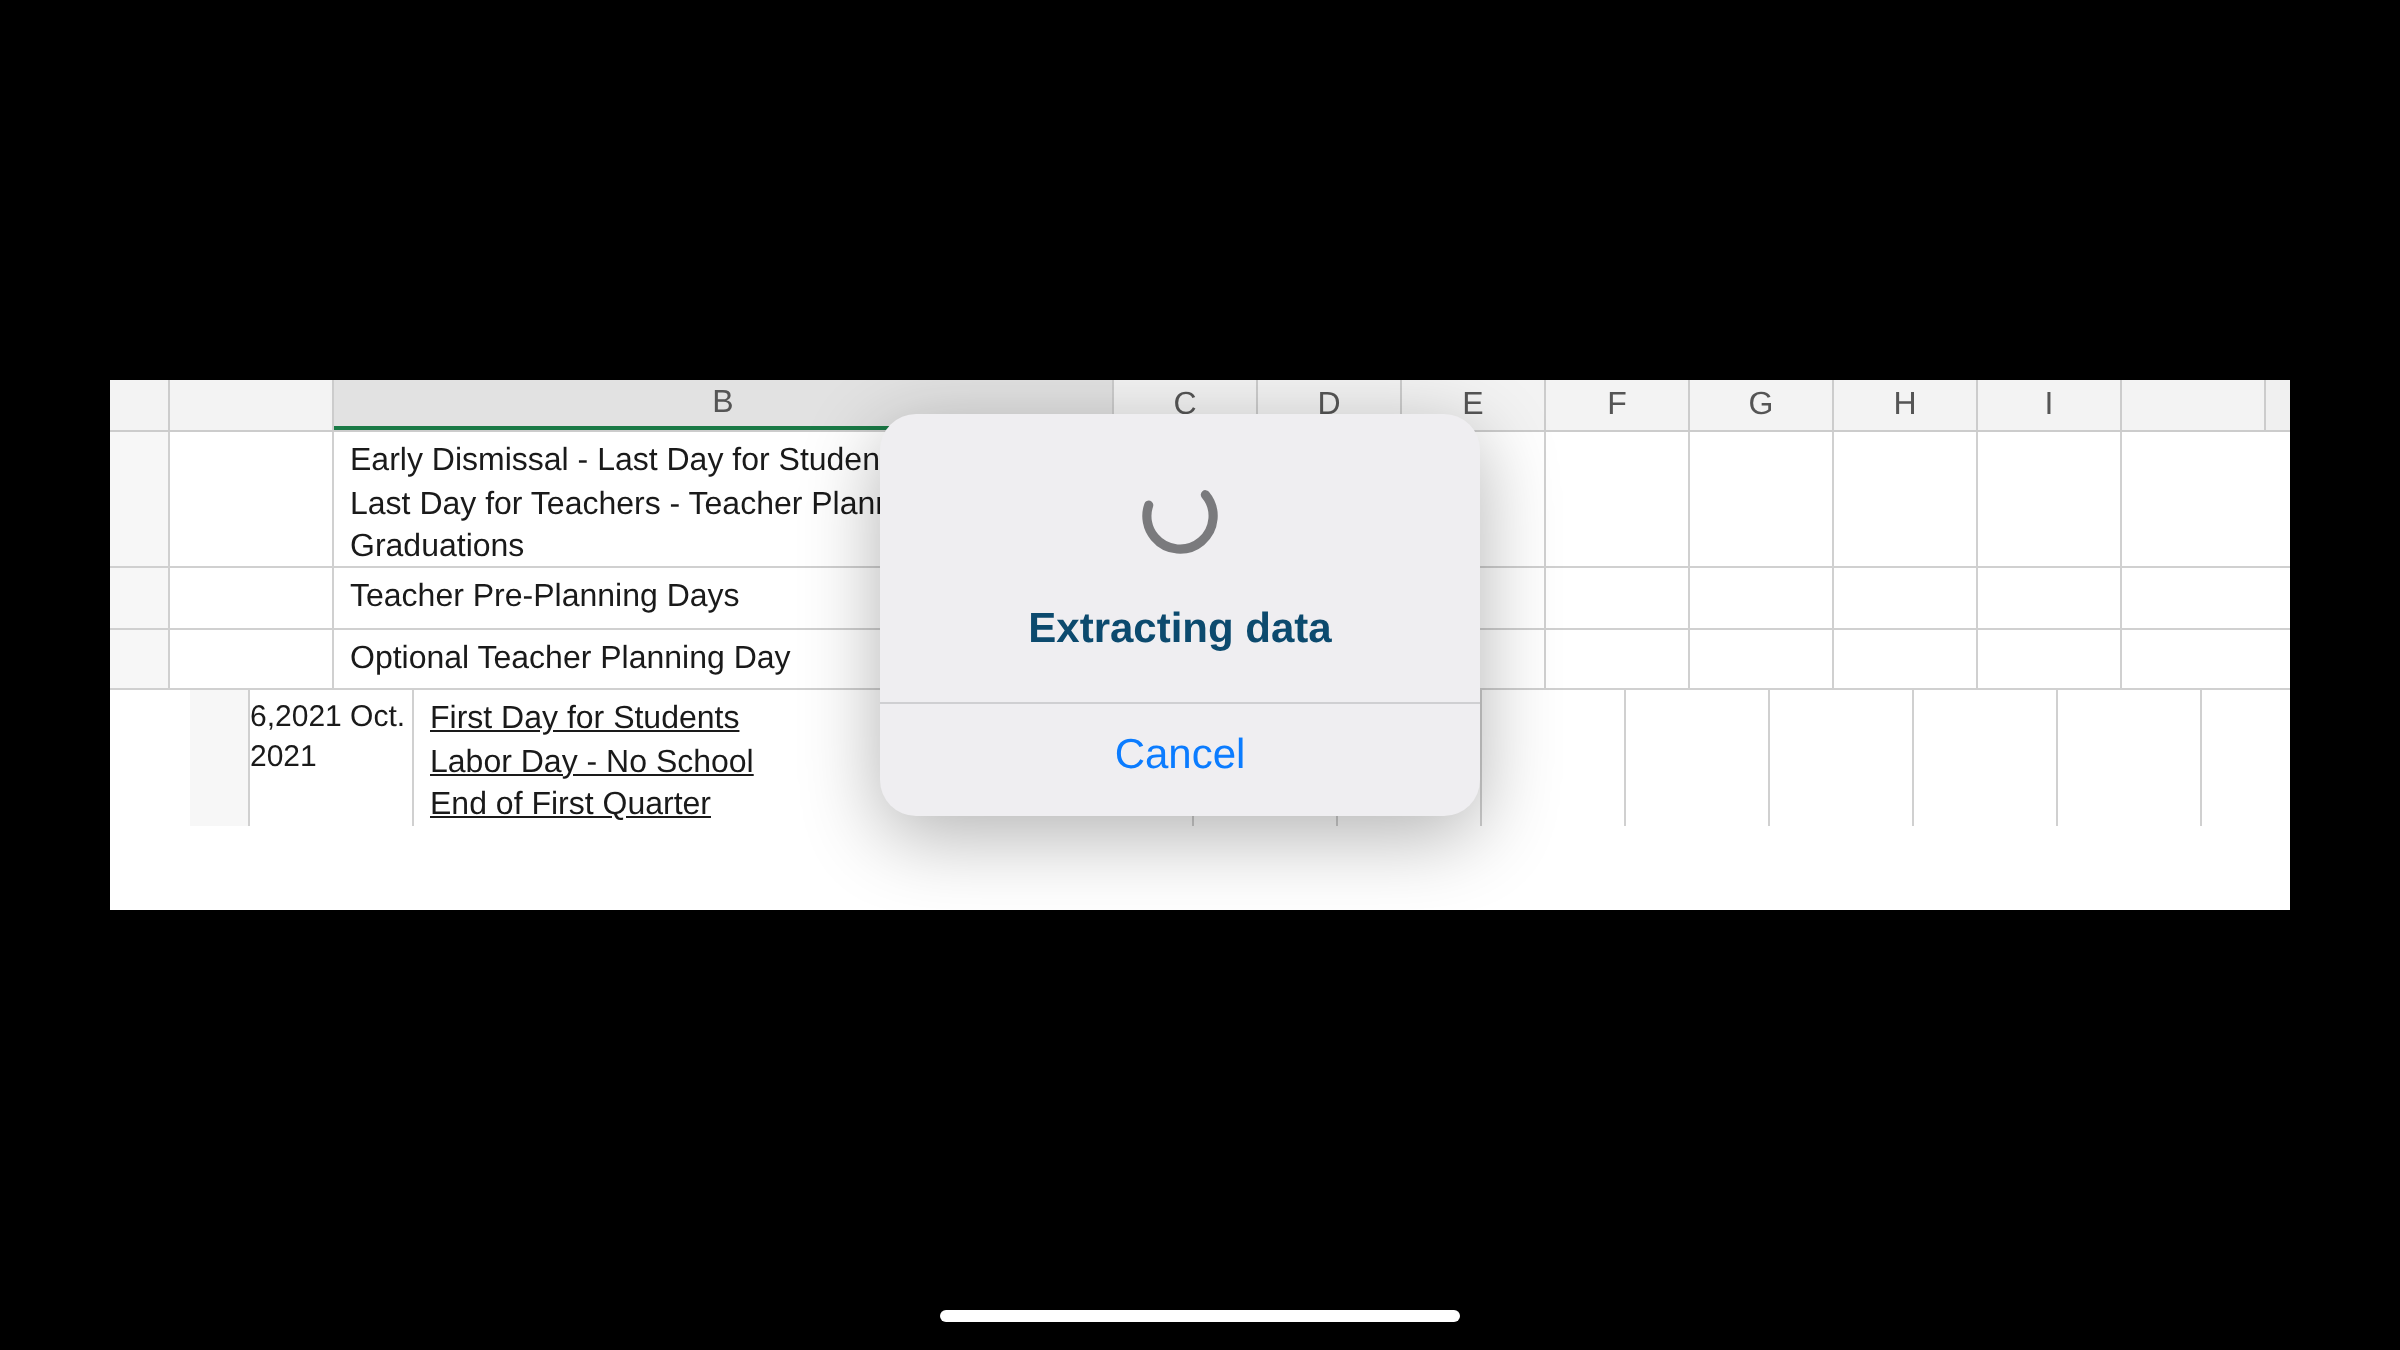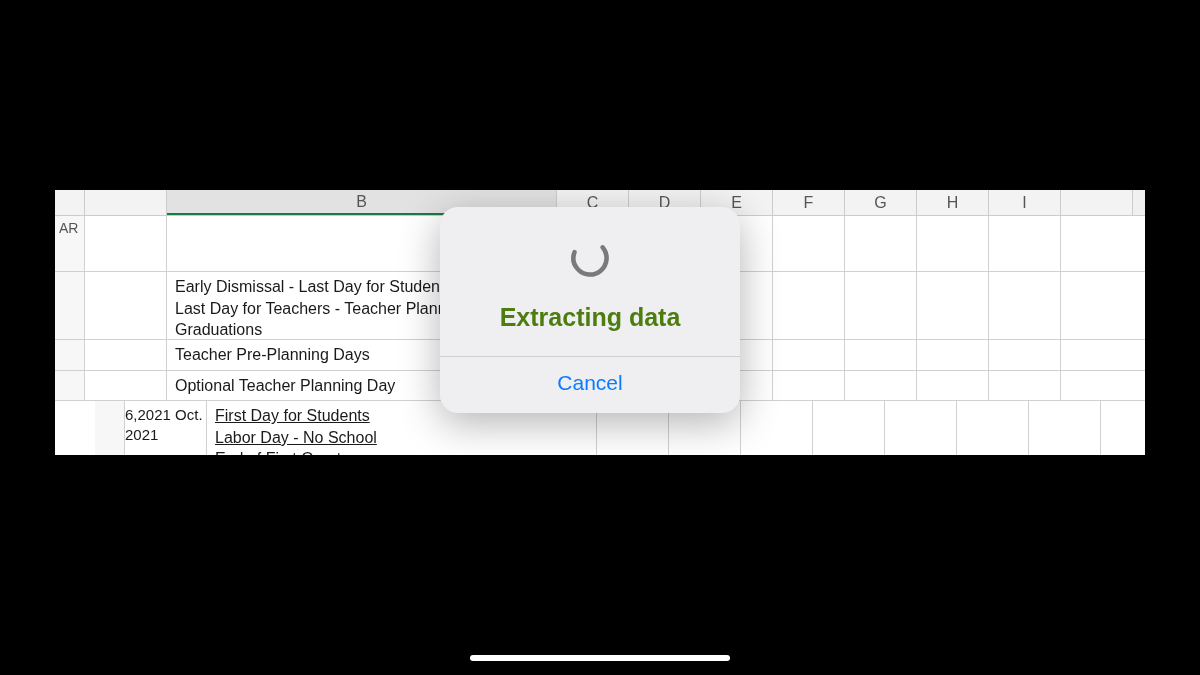--- a/index.html
+++ b/index.html
@@ -98,23 +98,23 @@
       align-items: center;
       padding: 28px 20px 24px 20px;
     }
     .spinner {
       width: 46px;
       height: 46px;
       margin-bottom: 22px;
     }
     .spinner svg { width: 100%; height: 100%; }
     .modal-title {
-      font-size: 25px;
+      font-size: 21px;
       font-weight: 600;
-      color: #4d7c0f;
+      color: #0c4a6e;
     }
     .modal-sep {
       height: 1px;
       background: #cfcfd2;
       width: 100%;
     }
     .modal-cancel {
       width: 100%;
       text-align: center;
       padding: 14px 0 18px 0;
@@ -146,34 +146,20 @@
     <div class="col-header col-narrow">D</div>
     <div class="col-header col-narrow">E</div>
     <div class="col-header col-narrow">F</div>
     <div class="col-header col-narrow">G</div>
     <div class="col-header col-narrow">H</div>
     <div class="col-header col-narrow">I</div>
     <div class="col-header col-narrow"></div>
   </div>
 
   <div class="rows">
-    <div class="row tall1">
-      <div class="rowhead">
-          <span>AR</span>
-        </div>
-      <div class="cell col-a"></div>
-      <div class="cell col-b"></div>
-      <div class="cell col-narrow"></div>
-      <div class="cell col-narrow"></div>
-      <div class="cell col-narrow"></div>
-      <div class="cell col-narrow"></div>
-      <div class="cell col-narrow"></div>
-      <div class="cell col-narrow"></div>
-      <div class="cell col-narrow"></div>
-    </div>
 
     <div class="row tall2">
       <div class="rowhead"></div>
       <div class="cell col-a"></div>
       <div class="cell col-b multiline"><span style="white-space:pre-line;">Early Dismissal - Last Day for Students
 Last Day for Teachers - Teacher Plannin
 Graduations</span></div>
       <div class="cell col-narrow"></div>
       <div class="cell col-narrow"></div>
       <div class="cell col-narrow"></div>

